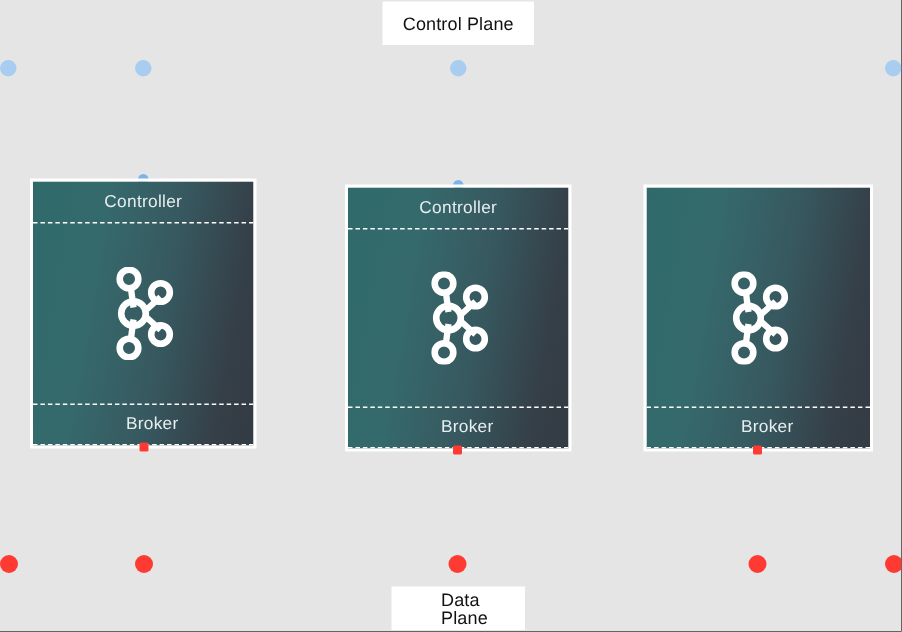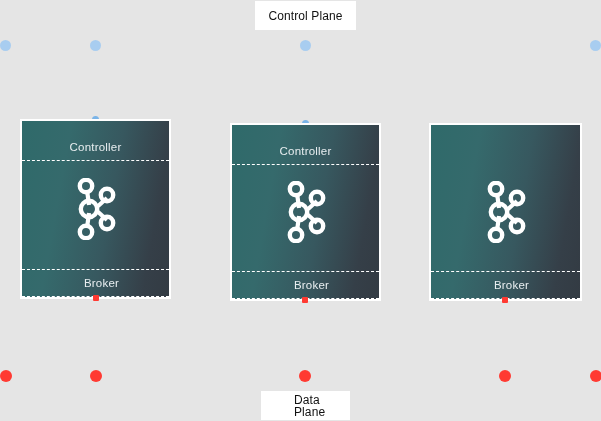--- a/index.html
+++ b/index.html
@@ -86,21 +86,21 @@
     height: 28px;
     display: flex;
     align-items: center;
     justify-content: center;
     color: #e8eef0;
     font-size: 11.5px;
     letter-spacing: 0.2px;
     box-sizing: border-box;
   }
   .node-band.top {
-    top: 12px;
+    top: 0;
     border-bottom: 1px dashed #ffffff;
   }
   .node-band.bottom {
     bottom: 0;
     border-top: 1px dashed #ffffff;
     border-bottom: 1px dashed #ffffff;
     padding-left: 12px;
   }
   .node-body {
     position: absolute;

